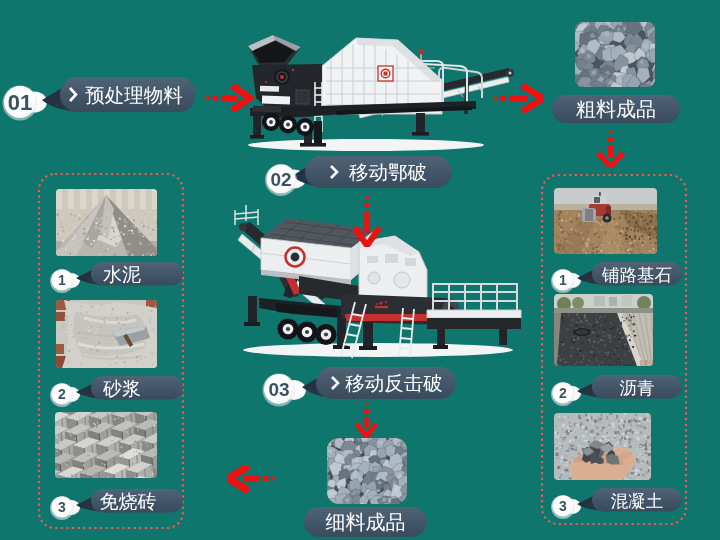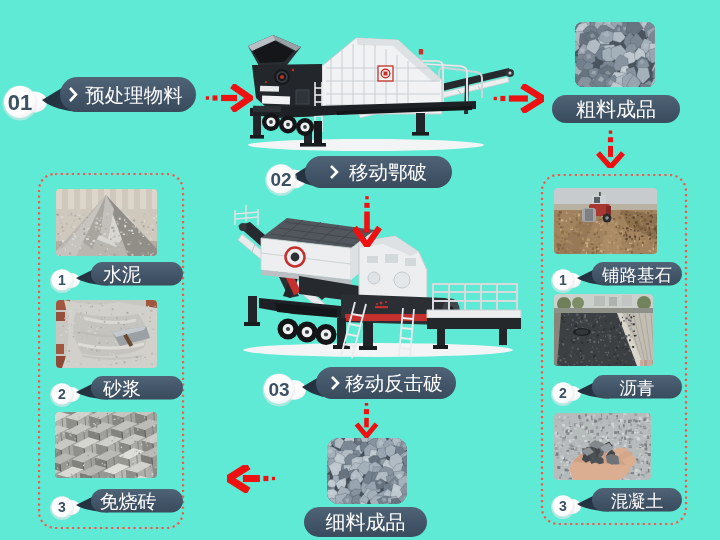--- a/index.html
+++ b/index.html
@@ -1,16 +1,16 @@
 <!DOCTYPE html>
 <html><head>
 <meta charset="utf-8">
 <style>
   html,body{margin:0;padding:0;background:#fff;}
-  #stage{position:relative;width:720px;height:540px;background:#5eead4;overflow:hidden;
+  #stage{position:relative;width:720px;height:540px;background:#0f766e;overflow:hidden;
          font-family:"Liberation Sans",sans-serif;}
   .abs{position:absolute;}
   svg text{font-family:"Liberation Sans",sans-serif;}
   .cjk{fill:#fff;}
 </style>
 </head>
 <body>
 
 <div id="stage">
 

